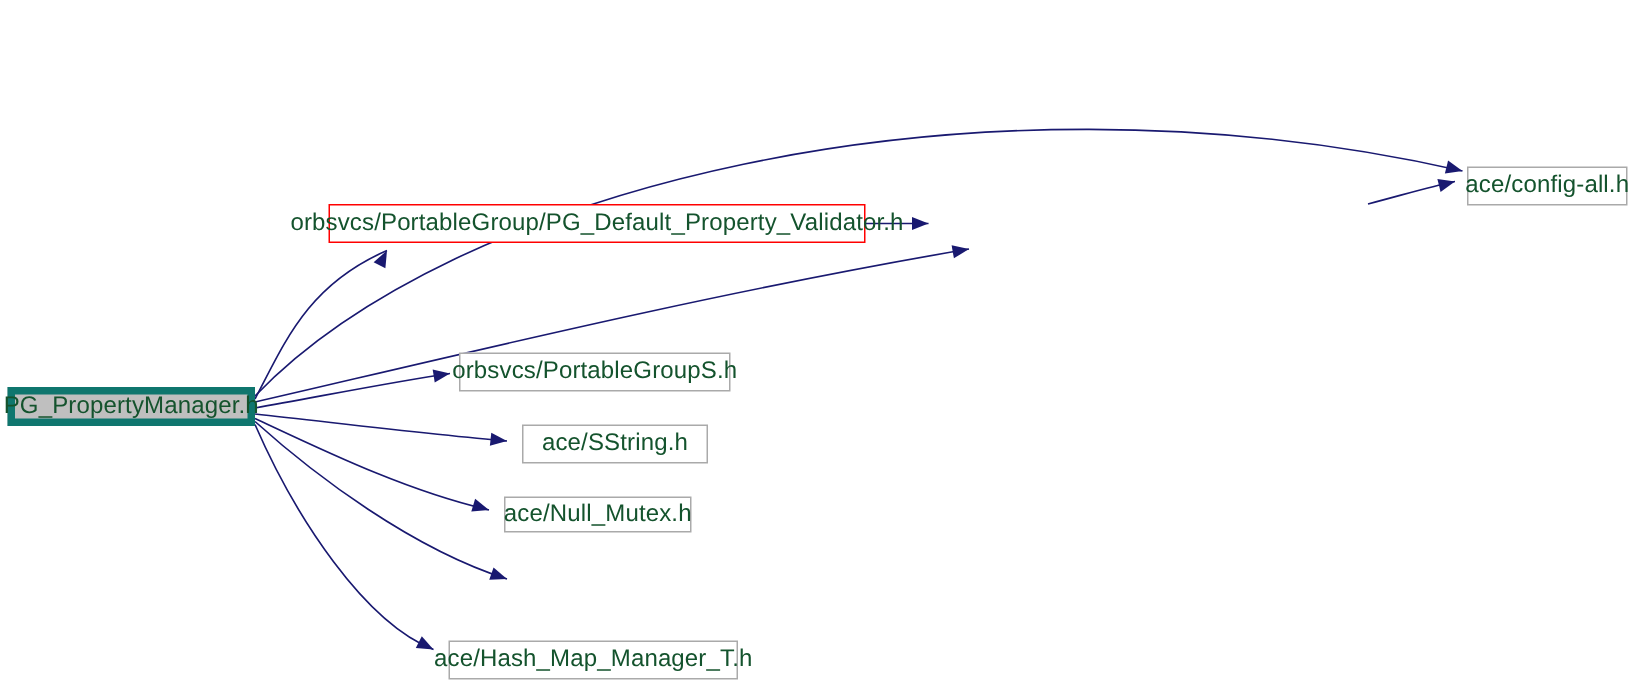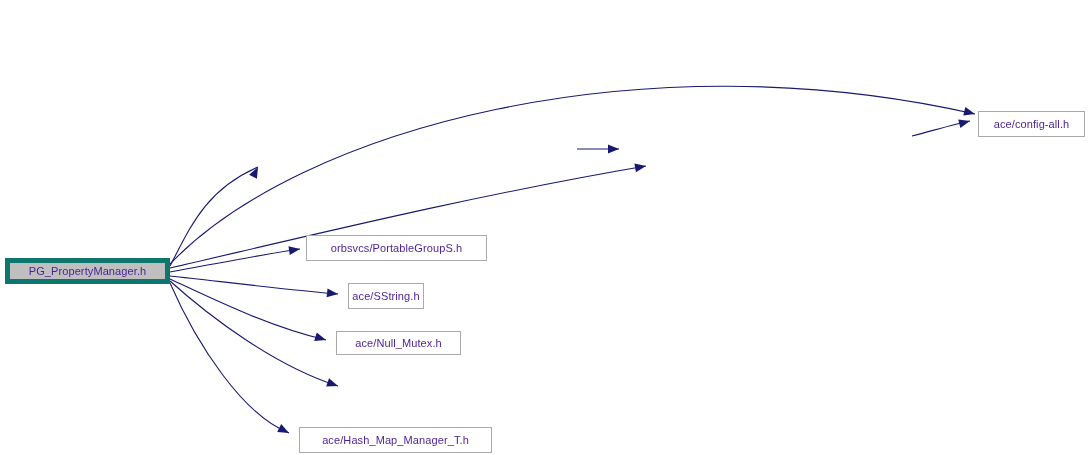--- a/index.html
+++ b/index.html
@@ -23,23 +23,23 @@
     top: 0;
     width: 1091px;
     height: 455px;
   }
   .node {
     position: absolute;
     box-sizing: border-box;
     display: flex;
     align-items: center;
     justify-content: center;
-    font-size: 11px;
+    font-size: 16px;
     line-height: 1;
-    color: #4c1d95;
+    color: #14532d;
     white-space: nowrap;
     background: #ffffff;
     border: 1px solid #aaaaaa;
     letter-spacing: 0.1px;
   }
   .node.root {
     background: #bfbfbf;
     border: 5px solid #0f766e;
   }
   .node.highlight {
@@ -72,31 +72,34 @@
       <polygon points="0,0 -11,-4.4 -11,4.4" fill="#191970" transform="translate(338,386) rotate(19)"></polygon>
       <polygon points="0,0 -11,-4.4 -11,4.4" fill="#191970" transform="translate(289,433) rotate(27)"></polygon>
       <polygon points="0,0 -11,-4.4 -11,4.4" fill="#191970" transform="translate(619,149) rotate(0)"></polygon>
       <polygon points="0,0 -11,-4.4 -11,4.4" fill="#191970" transform="translate(970,121) rotate(-14)"></polygon>
     </svg>
 
   <div class="node root" style="left:5px;top:258px;width:165px;height:26px;">
     <span>PG_PropertyManager.h</span>
   </div>
 
+  <div class="node highlight" style="left:219px;top:136px;width:358px;height:26px;">
+    <span>orbsvcs/PortableGroup/PG_Default_Property_Validator.h</span>
+  </div>
 
 
   <div class="node" style="left:978px;top:111px;width:107px;height:26px;">
     <span>ace/config-all.h</span>
   </div>
 
   <div class="node" style="left:306px;top:235px;width:181px;height:26px;">
     <span>orbsvcs/PortableGroupS.h</span>
   </div>
 
-  <div class="node" style="left:348px;top:283px;width:76px;height:26px;">
+  <div class="node" style="left:348px;top:283px;width:124px;height:26px;">
     <span>ace/SString.h</span>
   </div>
 
   <div class="node" style="left:336px;top:331px;width:125px;height:24px;">
     <span>ace/Null_Mutex.h</span>
   </div>
 
 
   <div class="node" style="left:299px;top:427px;width:193px;height:26px;">
     <span>ace/Hash_Map_Manager_T.h</span>

